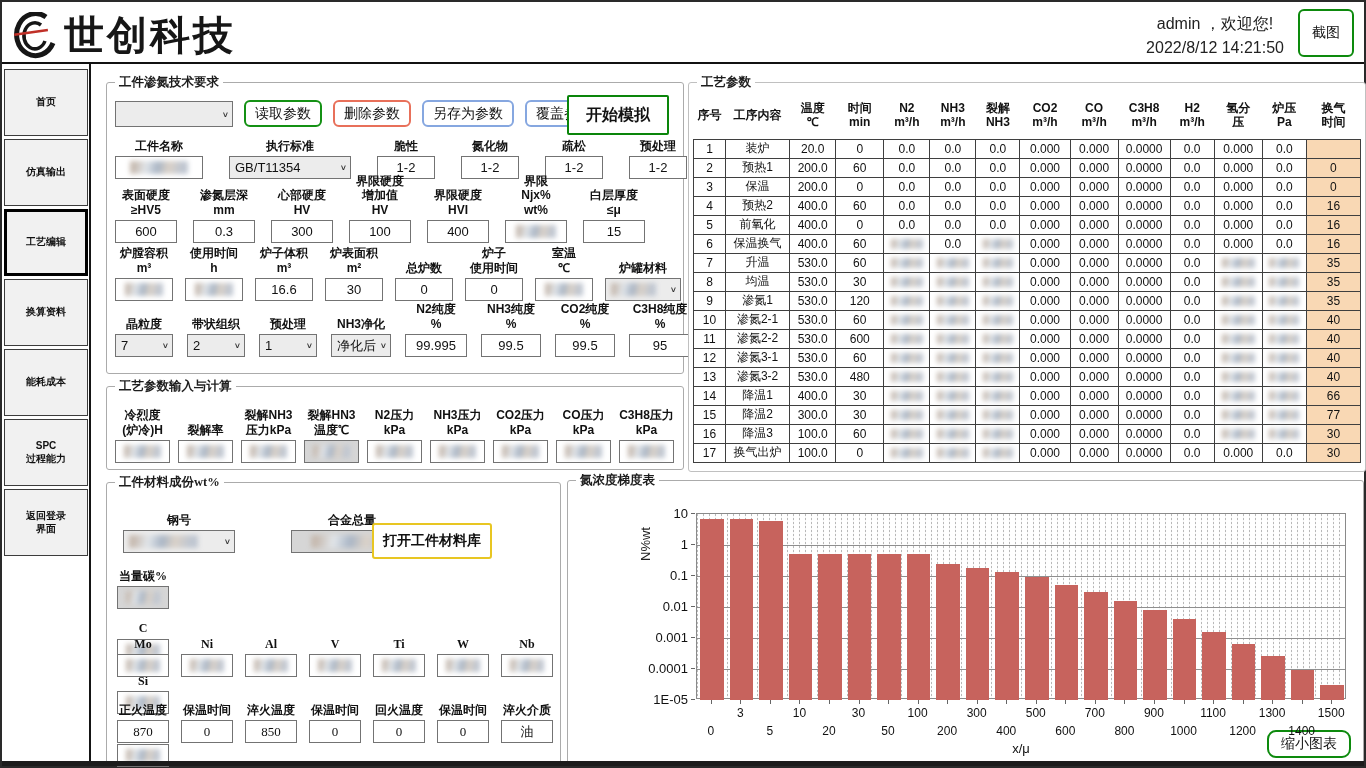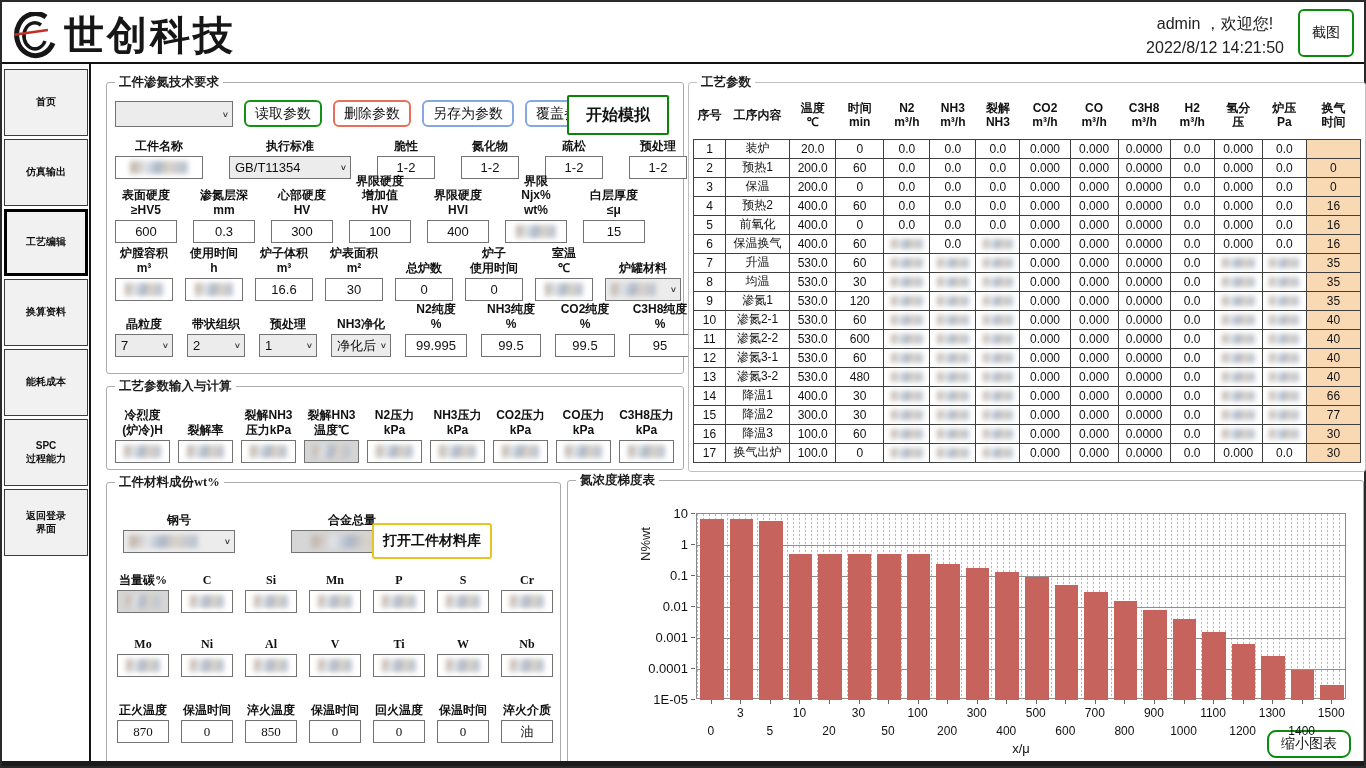--- a/index.html
+++ b/index.html
@@ -413,21 +413,21 @@
           </div>
         </div>
         <div class="field">
           <div class="flabel">合金总量</div>
           <div class="box gray" style="width: 122px;">
             <span class="blur-patch"></span>
           </div>
         </div>
       </div>
     <div class="btn-open-lib">打开工件材料库</div>
-    <div class="frow" style="left:10px; top:86px; height:44px; gap:12px;">
+    <div class="frow" style="left:10px; top:86px; height:44px; gap:12px;flex-direction:column;">
         <div class="field">
           <div class="flabel">当量碳%</div>
           <div class="box gray" style="width: 52px;">
             <span class="blur-patch"></span>
           </div>
         </div>
         <div class="field">
           <div class="flabel">C</div>
           <div class="box" style="width: 52px;">
             <span class="blur-patch"></span>

